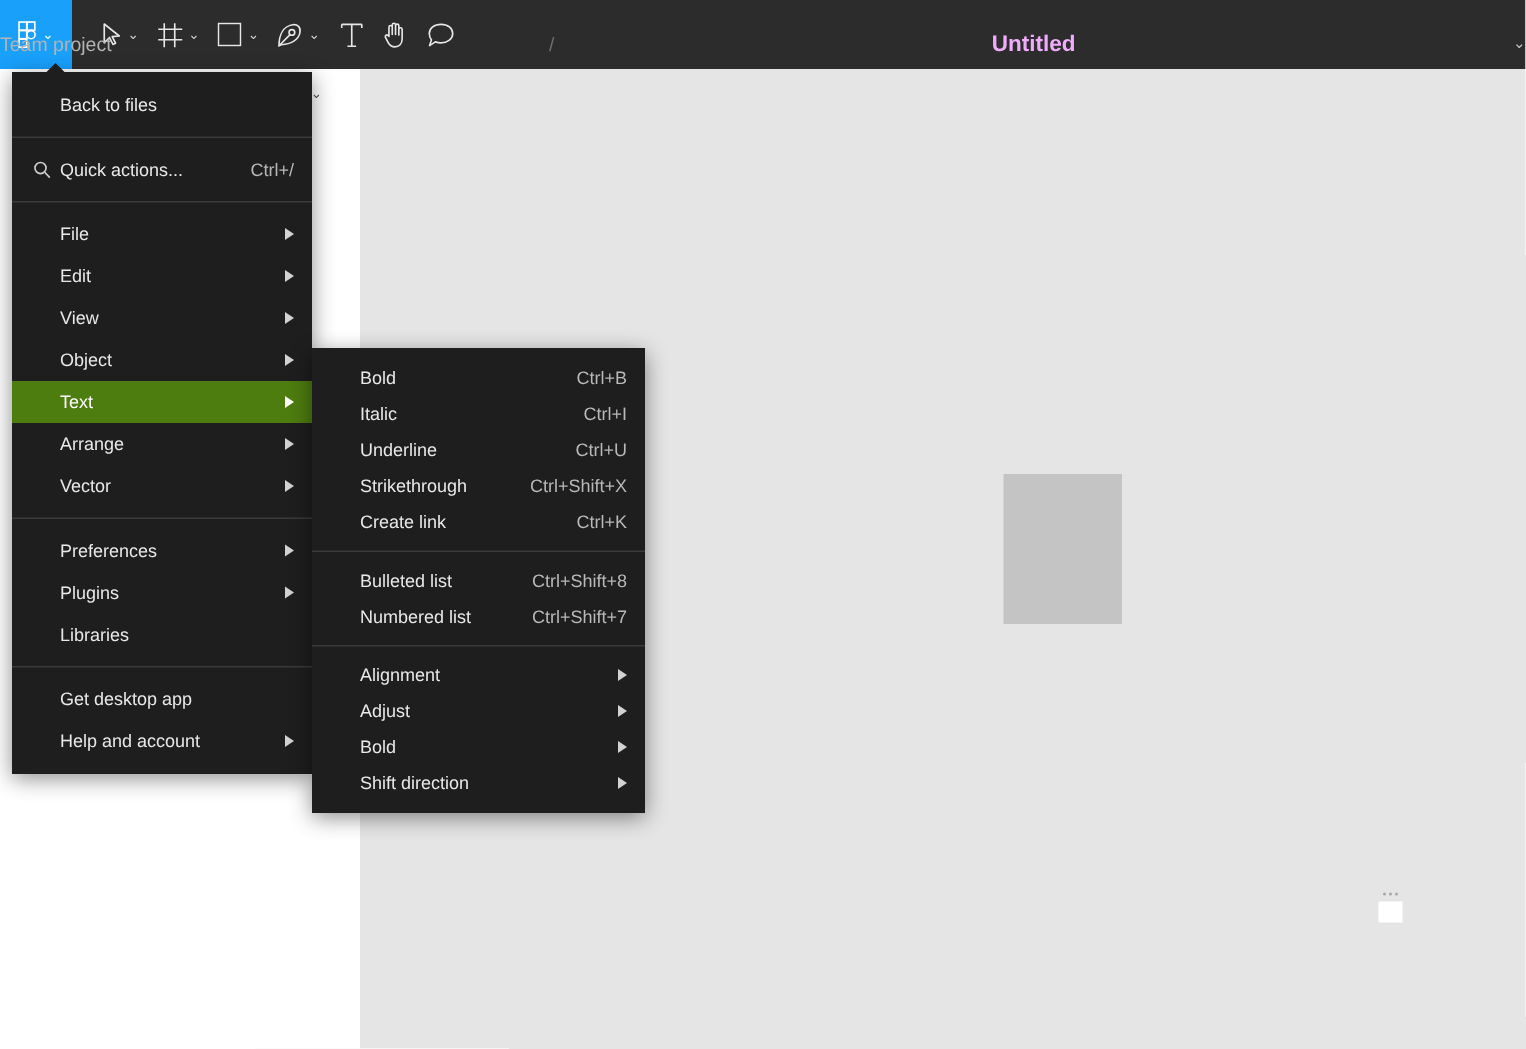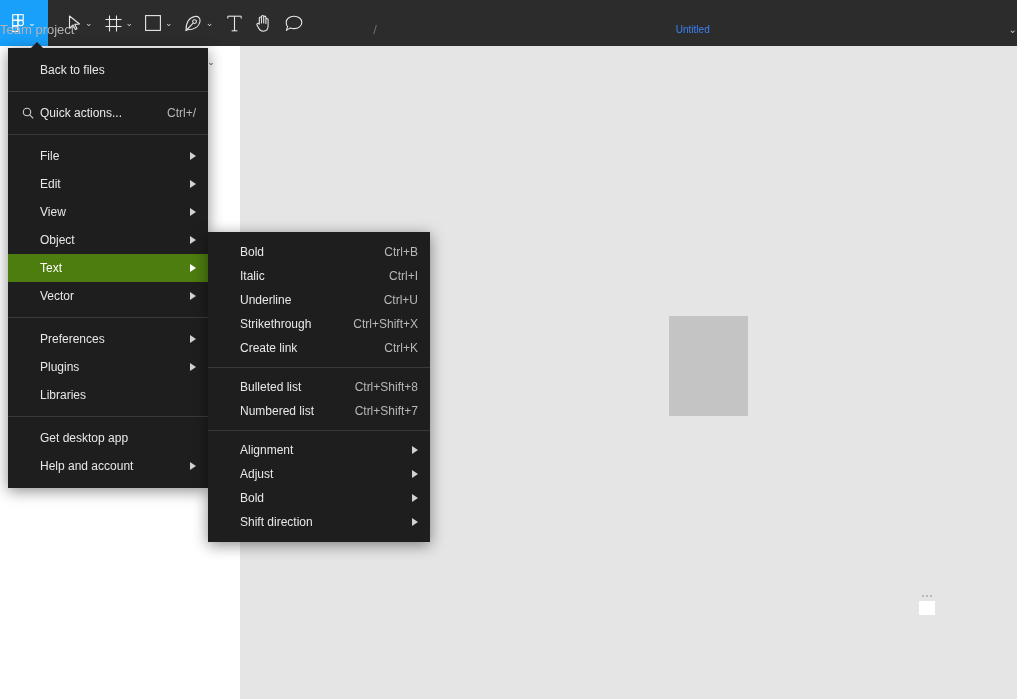--- a/index.html
+++ b/index.html
@@ -103,21 +103,21 @@
     height: 58px;
     display: flex; align-items: center; justify-content: space-between;
     gap: 7px;
     pointer-events: none;
   }
   .bc-project {
     font-size: 13px; color: #b3b3b3; pointer-events: auto; cursor: pointer;
   }
   .bc-sep { font-size: 13px; color: #6e6e6e; }
   .bc-title {
-    font-size: 10px; color: #3b82f6; font-weight: normal;
+    font-size: 15px; color: #f0abfc; font-weight: bold;
     pointer-events: auto; cursor: pointer;
   }
   .bc-chev { color: #c8c8c8; font-size: 10px; pointer-events: auto; cursor: pointer; }
 
   
   .menu {
     position: absolute;
     background: #1e1e1e;
     box-shadow: 0 3px 14px rgba(0,0,0,.45);
     padding: 8px 0;
@@ -340,20 +340,24 @@
       </div>
       <div class="menu-item tall">
         <span class="mi-label">Object</span>
         <span class="mi-arrow"></span>
       </div>
       <div class="menu-item selected tall">
         <span class="mi-label">Text</span>
         <span class="mi-arrow"></span>
       </div>
       <div class="menu-item tall">
+        <span class="mi-label">Arrange</span>
+        <span class="mi-arrow"></span>
+      </div>
+      <div class="menu-item tall">
         <span class="mi-label">Vector</span>
         <span class="mi-arrow"></span>
       </div>
       <div class="menu-sep"></div>
       <div class="menu-item tall">
         <span class="mi-label">Preferences</span>
         <span class="mi-arrow"></span>
       </div>
       <div class="menu-item tall">
         <span class="mi-label">Plugins</span>

